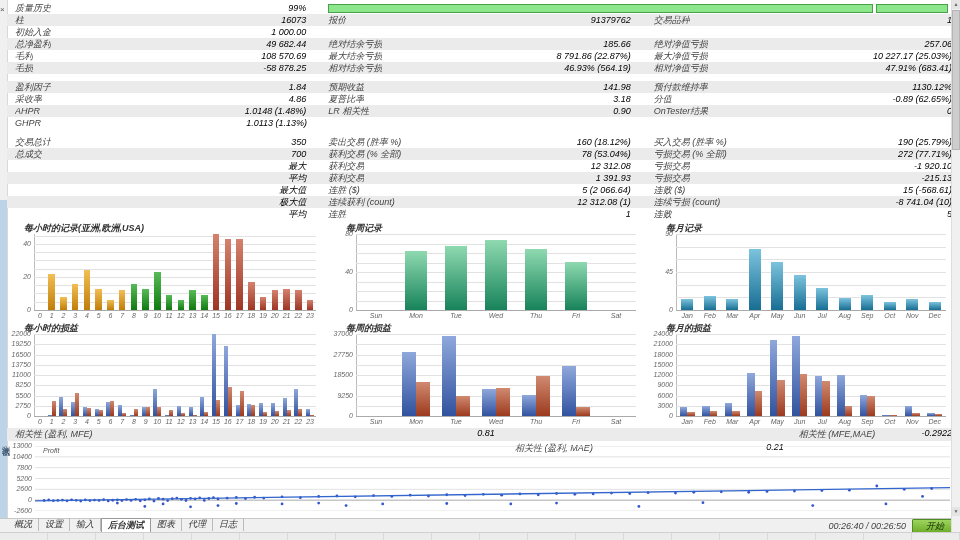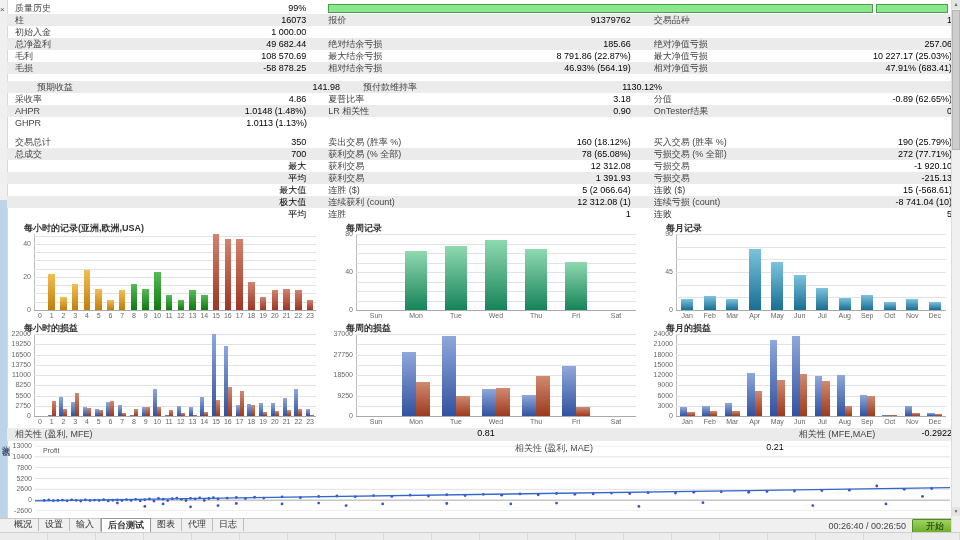--- a/index.html
+++ b/index.html
@@ -1,17 +1,17 @@
 <!DOCTYPE html>
 <html><head>
 <meta charset="utf-8">
 <style>
   html,body{margin:0;padding:0;}
   body{width:960px;height:540px;background:#fff;font-family:"Liberation Sans","DejaVu Sans",sans-serif;overflow:hidden;position:relative;font-size:9px;color:#222;}
-  .abs{position:absolute;}
+  .abs{position:absolute;font-style:italic;}
   
   #left-strip{left:0;top:0;width:7px;height:532px;background:#f0f0f0;border-right:1px solid #d8d8d8;}
   #left-strip .lower{position:absolute;left:0;top:200px;width:7px;height:332px;background:#bdd3e8;}
   #close-icon{position:absolute;left:0px;top:6px;width:8px;height:8px;font-size:8px;line-height:8px;color:#555;cursor:pointer;}
   #strip-label{position:absolute;left:-1px;top:440px;writing-mode:vertical-rl;font-size:8px;color:#334a66;letter-spacing:1px;}
   
   #scrollbar{right:0;top:0;width:8px;height:532px;background:#f0f0f0;border-left:1px solid #ddd;}
   .sb-arrow{position:absolute;left:0;width:8px;height:9px;font-size:5px;line-height:9px;text-align:center;color:#666;background:#e4e4e4;}
   #sb-thumb{position:absolute;left:0;top:10px;width:8px;height:140px;background:#cdcdcd;border:1px solid #b5b5b5;box-sizing:border-box;}
   
@@ -143,20 +143,24 @@
         <span class="s-label">相对结余亏损</span>
         <span class="s-value">46.93% (564.19)</span>
       </div>
       <div class="pair p3">
         <span class="s-label">相对净值亏损</span>
         <span class="s-value">47.91% (683.41)</span>
       </div>
     </div>
     <div class="gap-row"></div>
     <div class="stat-row shade">
+      <div class="pair p1">
+        <span class="s-label">盈利因子</span>
+        <span class="s-value">1.84</span>
+      </div>
       <div class="pair p2">
         <span class="s-label">预期收益</span>
         <span class="s-value">141.98</span>
       </div>
       <div class="pair p3">
         <span class="s-label">预付款维持率</span>
         <span class="s-value">1130.12%</span>
       </div>
     </div>
     <div class="stat-row">
@@ -212,21 +216,21 @@
         <span class="s-value">190 (25.79%)</span>
       </div>
     </div>
     <div class="stat-row shade">
       <div class="pair p1">
         <span class="s-label">总成交</span>
         <span class="s-value">700</span>
       </div>
       <div class="pair p2">
         <span class="s-label">获利交易 (% 全部)</span>
-        <span class="s-value">78 (65.08%)</span>
+        <span class="s-value">78 (53.04%)</span>
       </div>
       <div class="pair p3">
         <span class="s-label">亏损交易 (% 全部)</span>
         <span class="s-value">272 (77.71%)</span>
       </div>
     </div>
     <div class="stat-row">
       <div class="pair p1">
         <span class="s-label"></span>
         <span class="s-value">最大</span>

